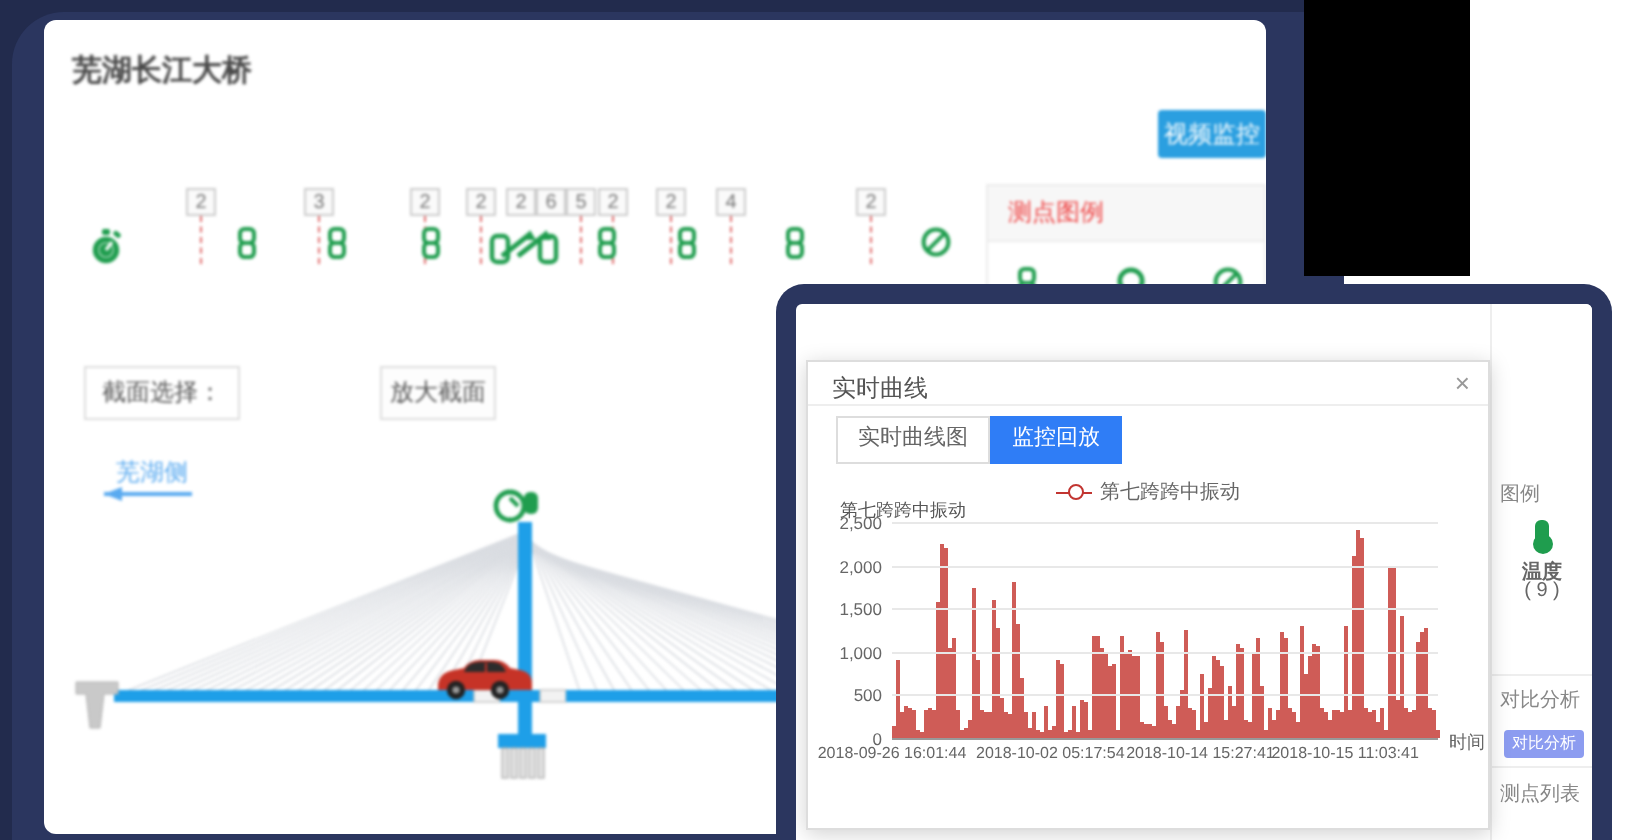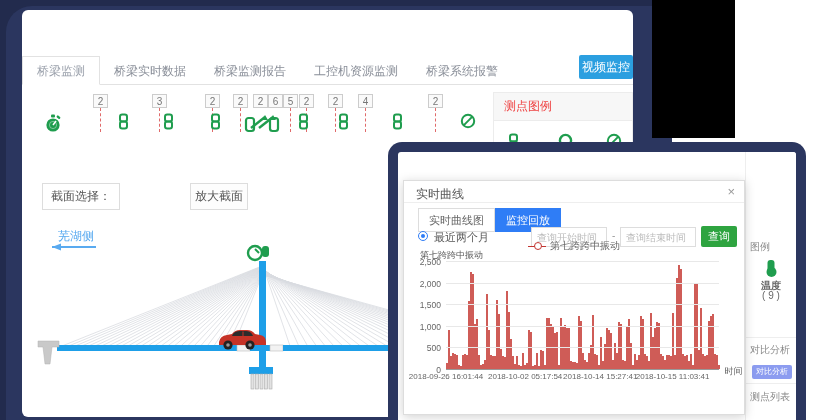--- a/index.html
+++ b/index.html
@@ -58,21 +58,21 @@
           font-size:8px;font-family:inherit;line-height:14px;padding:0;cursor:pointer;}
   .thermo{position:absolute;left:50%;transform:translateX(-50%);width:7px;height:13px;background:#1f9d4e;border-radius:3px 3px 0 0;}
   .thermo::after{content:"";position:absolute;left:-1.5px;bottom:-4px;width:10px;height:10px;background:#1f9d4e;border-radius:50%;}
 
   
   .modal{position:absolute;left:5px;top:28px;width:342px;height:235px;background:#fff;border:1px solid #ddd;
          box-shadow:0 2px 10px rgba(0,0,0,.18);box-sizing:border-box;}
   .modal-titlebar{position:absolute;left:0;top:0;width:100%;height:22px;border-bottom:1px solid #eee;box-sizing:border-box;}
   .modal-title{position:absolute;left:12px;top:5px;font-size:12px;color:#555;}
   .modal-close{position:absolute;right:9px;top:3px;font-size:13px;color:#999;cursor:pointer;}
-  .modal-tabs{position:absolute;left:14px;top:27px;display:flex;}
+  .modal-tabs{position:absolute;left:14px;top:27px;display:flex;font-family:Liberation Mono, monospace;}
   .m-tab{height:22px;line-height:22px;padding:0 10px;font-size:11px;border:1px solid #ddd;color:#666;background:#fff;cursor:pointer;}
   .m-tab.active{background:#2f7df6;border-color:#2f7df6;color:#fff;}
   .filter-row{position:absolute;left:14px;top:45px;width:314px;height:22px;}
   .radio{position:absolute;left:0;top:5px;width:10px;height:10px;border:1px solid #2f7df6;border-radius:50%;box-sizing:border-box;cursor:pointer;}
   .radio::after{content:"";position:absolute;left:2px;top:2px;width:4px;height:4px;border-radius:50%;background:#2f7df6;}
   .radio-label{position:absolute;left:16px;top:4px;font-size:11px;color:#555;}
   .f-input{position:absolute;top:1px;width:76px;height:20px;border:1px solid #ddd;font-size:10px;color:#555;
            font-family:inherit;box-sizing:border-box;padding:0 5px;}
   .f-input::placeholder{color:#bbb;}
   .f-sep{position:absolute;left:194px;top:4px;font-size:10px;color:#999;}
@@ -98,22 +98,22 @@
 <body>
 
 <div class="stage">
 
   <div class="navy-outer"></div>
   <div class="navy-inner"></div>
   <div class="black-rect"></div>
 
   <div class="main-window">
     <div class="mw-blur">
-
-      <div class="mw-tabbar" id="mw-tabs"><div class="mw-tab active">桥梁监测</div><div class="mw-tab">桥梁实时数据</div><div class="mw-tab">桥梁监测报告</div><div class="mw-tab">工控机资源监测</div><div class="mw-tab">桥梁系统报警</div></div>
+      <div class="mw-title">芜湖长江大桥</div>
+
       <button class="video-btn">视频监控</button>
 
       <div class="sensor-bar" id="sensor-bar">
           <div class="badge" style="left: 71px;">2</div>
           <div class="badge" style="left: 130px;">3</div>
           <div class="badge" style="left: 183px;">2</div>
           <div class="badge" style="left: 211px;">2</div>
           <div class="badge" style="left: 231px;">2</div>
           <div class="badge" style="left: 246px;">6</div>
           <div class="badge" style="left: 261px;">5</div>
@@ -318,28 +318,20 @@
         <div class="modal-titlebar">
           <span class="modal-title">实时曲线</span>
           <span class="modal-close">×</span>
         </div>
 
         <div class="modal-tabs" id="modal-tabs">
             <div class="m-tab">实时曲线图</div>
             <div class="m-tab active">监控回放</div>
           </div>
 
-        <div class="filter-row">
-          <span class="radio"></span>
-          <span class="radio-label">最近两个月</span>
-          <input class="f-input" style="left: 113px;" placeholder="查询开始时间">
-          <span class="f-sep">-</span>
-          <input class="f-input" style="left: 202px;" placeholder="查询结束时间">
-          <button class="search-btn">查询</button>
-        </div>
 
         <div class="chart-legend">
           <span class="lg-mark"></span><span>第七跨跨中振动</span>
         </div>
         <div class="chart-ytitle">第七跨跨中振动</div>
 
         <div class="chart" id="chart">
           <div class="bars" id="bars">
               <div class="bar" style="height: 6%;"></div>
               <div class="bar" style="height: 36%;"></div>

